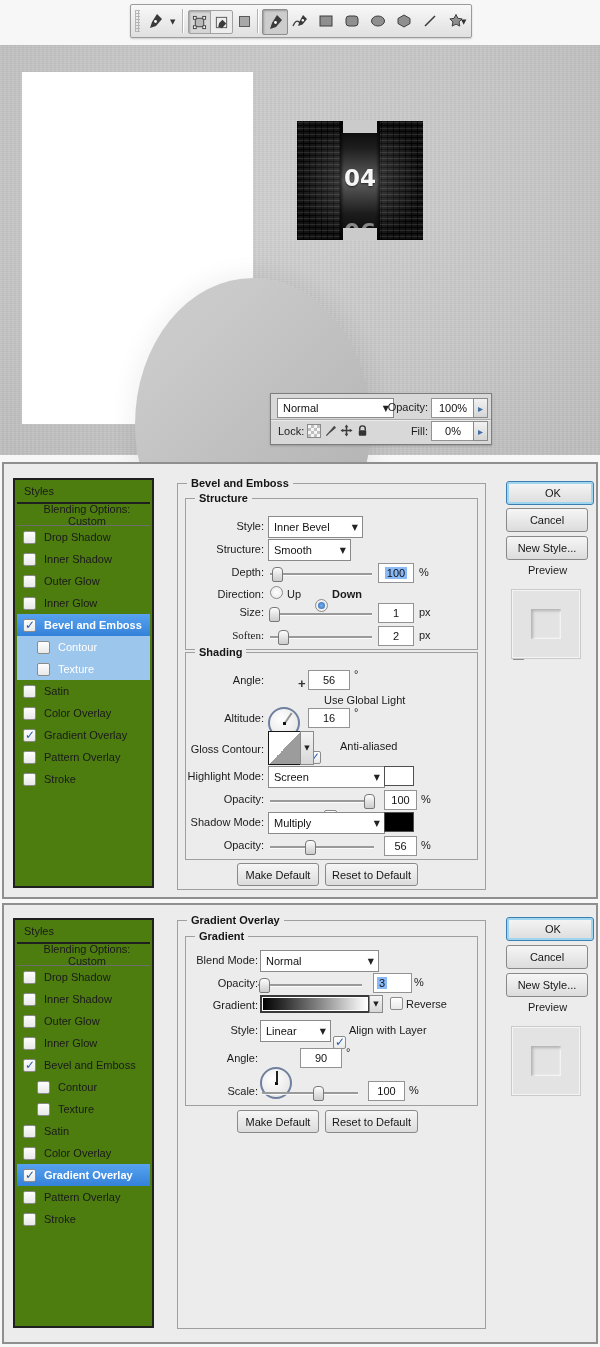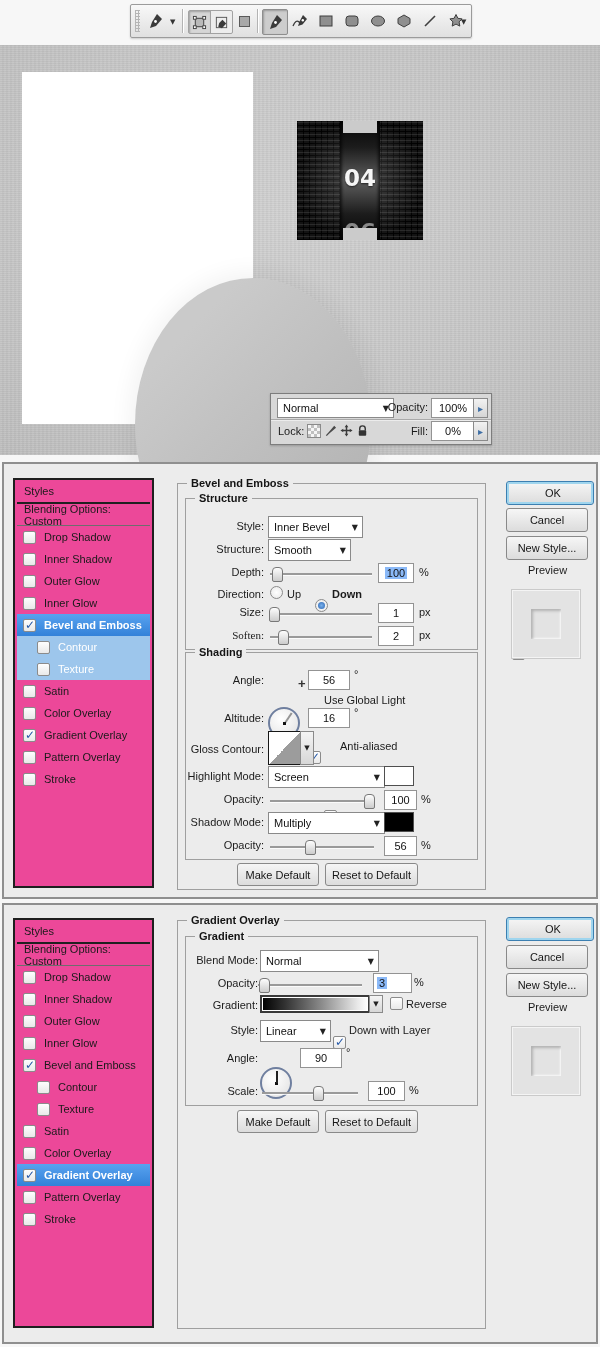--- a/index.html
+++ b/index.html
@@ -50,21 +50,21 @@
   .combo{background:#fff;border:1px solid #8a8a8a;display:flex;align-items:center;font-size:11px;color:#111;padding-left:5px;}
   .combo::after{content:"▼";font-family:"DejaVu Sans",sans-serif;font-size:8px;color:#222;margin-left:auto;padding-right:4px;}
   .vbox{background:#fff;border:1px solid #939393;font-size:11px;color:#111;display:flex;align-items:center;justify-content:center;}
   .spin{background:linear-gradient(#f2f2f2,#d5d5d5);border:1px solid #8a8a8a;display:flex;align-items:center;justify-content:center;}
   .spin::after{content:"▸";font-family:"DejaVu Sans",sans-serif;font-size:10px;color:#3f6fa5;}
   .lockicons svg{display:block;}
   .checker{width:12px;height:12px;border:1px solid #8a8a8a;
      background:repeating-conic-gradient(#bfbfbf 0 25%,#f5f5f5 0 50%) 0 0/6px 6px;}
   
   .dlg{left:2px;width:596px;background:#ececec;box-shadow:inset 0 0 0 2px #8f8f8f;}
-  .sbox{background:#ec4899;border:2px solid #1f1f1f;}
+  .sbox{background:#4d7c0f;border:2px solid #1f1f1f;text-align:center;}
   .sbhead{left:2px;right:2px;top:0;height:22px;display:flex;align-items:center;padding-left:7px;font-size:11px;color:#1a1a1a;border-bottom:2px solid #202020;}
   .sbblend{left:2px;right:2px;top:24px;height:21px;display:flex;align-items:center;padding-left:7px;font-size:11px;color:#1a1a1a;border-bottom:1px solid #6e6e6e;}
   .sbrow{position:absolute;left:2px;right:2px;height:22px;display:flex;align-items:center;padding-left:6px;font-size:11px;color:#1a1a1a;}
   .sbrow.sub{padding-left:20px;}
   .sbrow.hl{background:linear-gradient(#58a2ef,#3381d9);color:#fff;font-weight:bold;}
   .sbrow.subhl{background:#9dc6ec;color:#fff;}
   .sblabel{margin-left:8px;}
   .cbx{width:13px;height:13px;box-sizing:border-box;border:1px solid #8b8b8b;border-radius:2px;
        background:linear-gradient(#fefefe,#e9e9e9);position:relative;flex:none;}
   .cbx::after{content:"✓";font-family:"DejaVu Sans",sans-serif;position:absolute;left:1px;top:-2px;
@@ -530,21 +530,21 @@
   <div class="abs gradbar" style="left:258px;top:92px;width:110px;height:18px;box-sizing:border-box;"></div>
   <div class="abs mini" style="left:367px;top:92px;width:14px;height:18px;box-sizing:border-box;"></div>
   <div class="abs cbx" style="left:388px;top:94px;"></div>
   <span class="abs txt" style="left:404px;top:95px;">Reverse</span>
 
   <span class="abs txt lblr" style="left:130px;top:121px;width:126px;">Style:</span>
   <div class="abs combo" style="left:258px;top:117px;width:64px;height:20px;">
       <span>Linear</span>
     </div>
   <div class="abs cbx on" style="left:331px;top:120px;"></div>
-  <span class="abs txt" style="left:347px;top:121px;">Down with Layer</span>
+  <span class="abs txt" style="left:347px;top:121px;">Align with Layer</span>
 
   <span class="abs txt lblr" style="left:130px;top:149px;width:126px;">Angle:</span>
   <div class="abs dial" style="left:258px;top:138px;">
     <div class="ddot"></div>
     <div class="dhand" style="transform:rotate(0deg);"></div>
   </div>
   <div class="abs vbox" style="left:298px;top:145px;width:40px;height:18px;">
       <span>90</span>
     </div>
   <span class="abs txt" style="left:344px;top:143px;">°</span>

